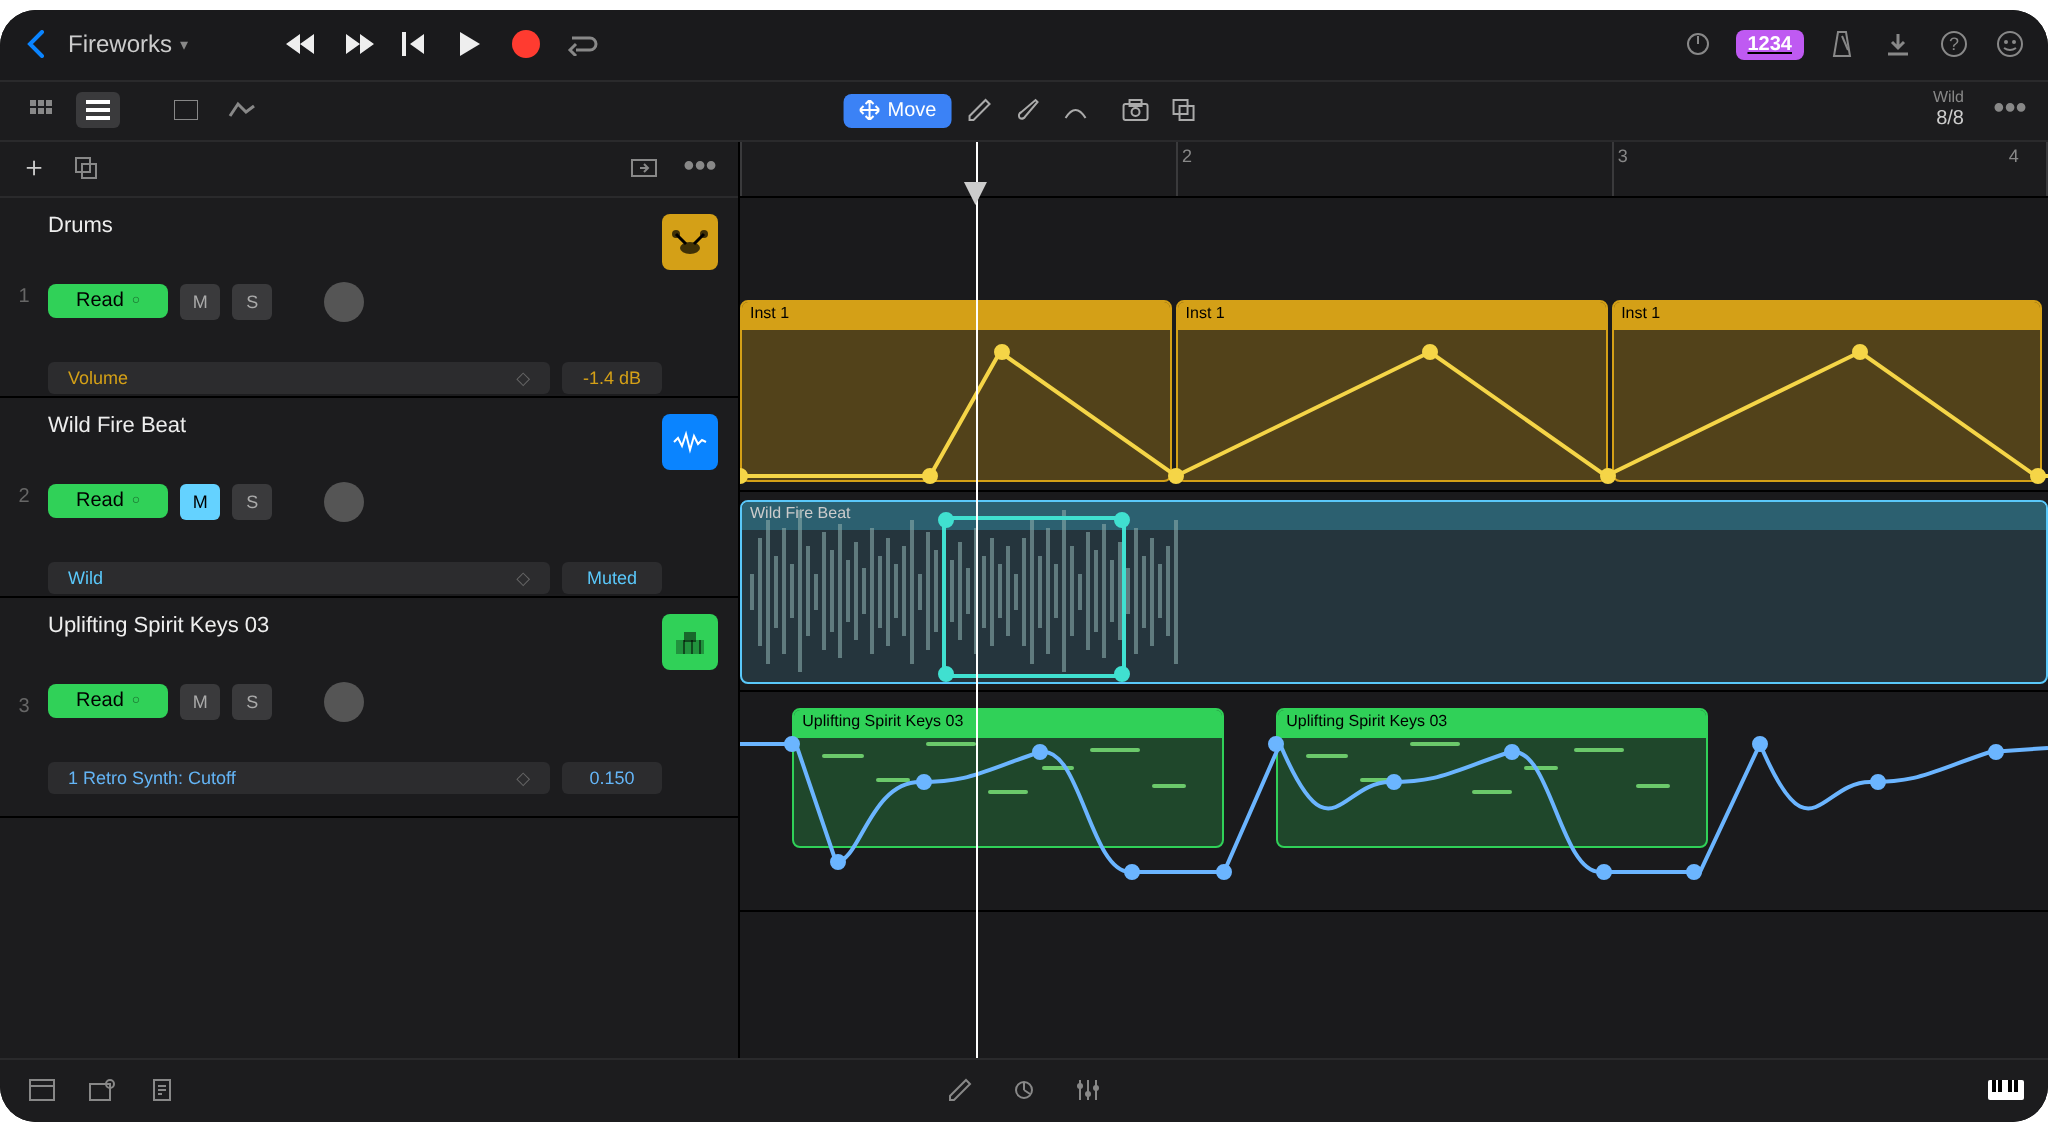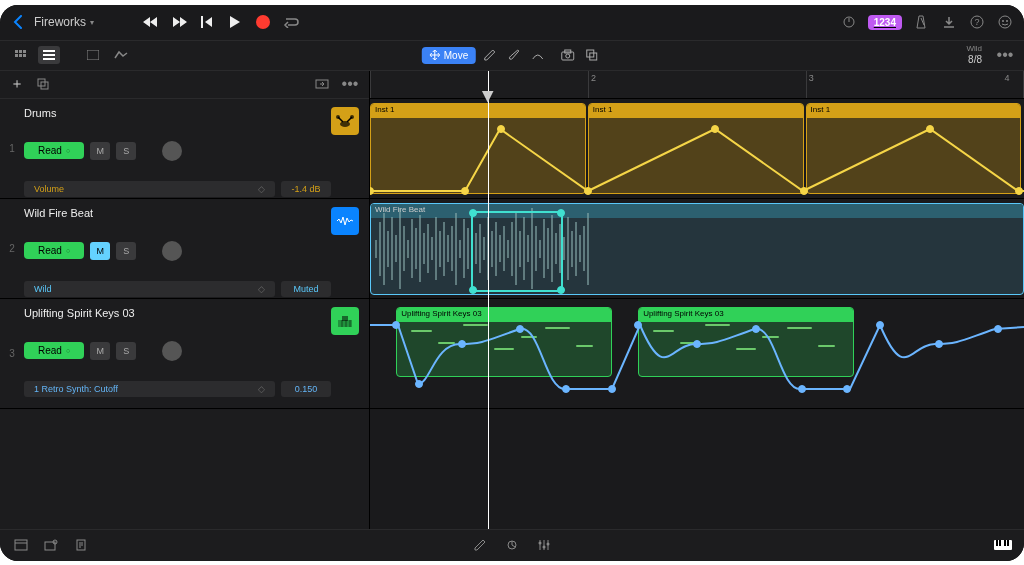--- a/index.html
+++ b/index.html
@@ -66,21 +66,21 @@
 
 
 .timeline-area { flex: 1; display: flex; flex-direction: column; position: relative; overflow: hidden; background: #1a1a1c; }
 .ruler { height: 28px; background: #1c1c1e; border-bottom: 1px solid #000; position: relative; }
 .ruler-tick { position: absolute; top: 0; bottom: 0; width: 1px; background: #3a3a3c; }
 .ruler-label { position: absolute; top: 2px; color: #888; font-size: 9px; }
 .playhead { position: absolute; top: 0; bottom: 0; width: 1px; background: #fff; z-index: 20; }
 .playhead-handle { position: absolute; top: 20px; left: -6px; width: 12px; height: 12px; background: #ccc; clip-path: polygon(0 0, 100% 0, 50% 100%); }
 
 .tracks-scroll { flex: 1; position: relative; }
-.track-lane { position: absolute; left: 0; right: 0; border-bottom: 1px solid #000; }
+.track-lane { position: absolute; left: 0; right: 0; border-bottom: 1px solid #000; margin-top: 47px; }
 .lane-1 { top: 0; height: 100px; }
 .lane-2 { top: 100px; height: 100px; }
 .lane-3 { top: 200px; height: 110px; }
 
 .region { position: absolute; top: 4px; bottom: 4px; border-radius: 4px; overflow: hidden; }
 .region-header { height: 14px; font-size: 8px; padding: 1px 4px; color: #000; }
 
 .region.yellow { background: rgba(212,160,23,0.3); border: 1px solid #d4a017; }
 .region.yellow .region-header { background: #d4a017; }
 .region.teal { background: rgba(100,210,255,0.15); border: 1px solid #5ac8fa; }

